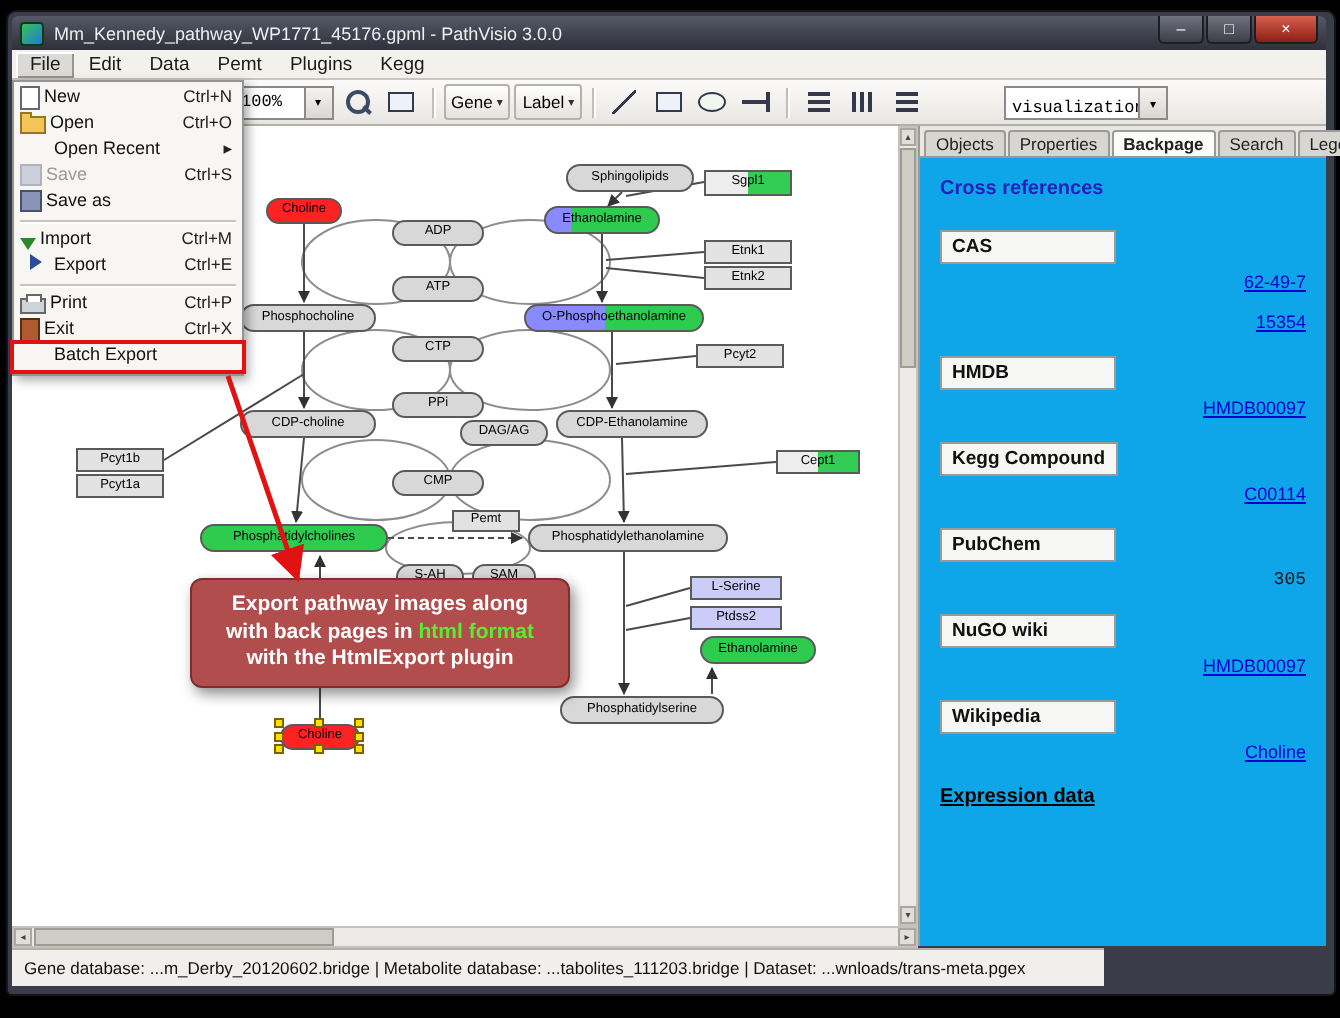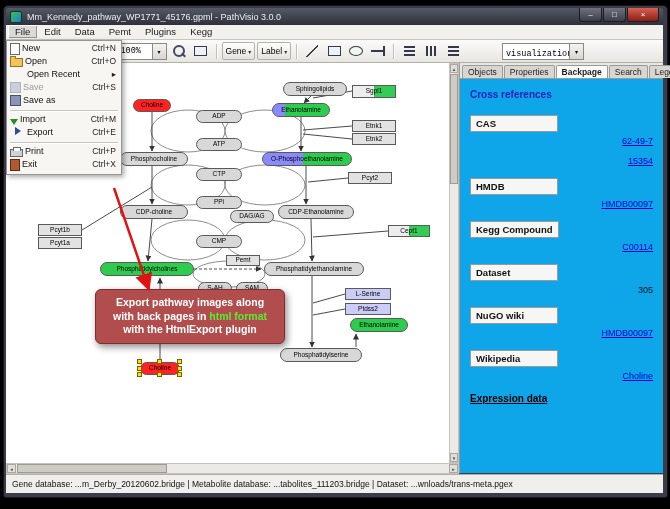--- a/index.html
+++ b/index.html
@@ -15,21 +15,21 @@
   .app-icon{width:10px;height:10px;margin:0 5px 0 4px;border-radius:2px;
             background:linear-gradient(135deg,#3bbf5c,#1d7ed0);border:1px solid #0e3a18;}
   .title-text{font-size:9px;color:#eceef2;white-space:nowrap;overflow:hidden;}
   .winbtns{position:absolute;right:4px;top:0;display:flex;}
   .winbtn{width:21px;height:13px;display:flex;align-items:center;justify-content:center;
           color:#fff;font-size:8px;background:linear-gradient(#70737e,#3b3d47);
           border:1px solid #1c1d24;border-top:none;border-radius:0 0 3px 3px;margin-left:1px;}
   .winbtn.close{width:30px;background:linear-gradient(#d8604f,#8c1f14);}
 
   .menubar{position:absolute;left:6px;top:25px;width:657px;height:15px;background:#f2f1ee;
-           border-bottom:1px solid #c9c6c1;display:flex;align-items:flex-start;font-size:9.5px;padding-left:2px;box-sizing:border-box;}
+           border-bottom:1px solid #c9c6c1;display:flex;align-items:center;font-size:9.5px;padding-left:2px;box-sizing:border-box;}
   .menu-item{padding:1px 7px;color:#1a1a1a;}
   .menu-item.active{background:#dcdad6;box-shadow:inset 1px 1px 0 #fff,inset -1px -1px 0 #979590;}
 
   
   .toolbar{position:absolute;left:6px;top:40px;width:657px;height:23px;box-sizing:border-box;
            background:linear-gradient(#fcfbfa,#e8e6e1);border-bottom:1px solid #b3b0aa;
            display:flex;align-items:center;padding:0 4px;gap:2px;}
   .tb-btn{width:20px;height:18px;display:flex;align-items:center;justify-content:center;border-radius:2px;}
   .tb-sep{width:1px;height:15px;background:#c2bfba;margin:0 3px;box-shadow:1px 0 0 #fff;}
   .tb-label{font-size:9px;color:#222;margin:0 3px 0 1px;}
@@ -105,25 +105,25 @@
   .tab{padding:1px 5px;font-size:8.5px;border:1px solid #9a9a9a;border-bottom:none;background:#d8d6d1;
        border-radius:2px 2px 0 0;margin-right:1px;white-space:nowrap;color:#222;}
   .tab.active{background:#fbfbfa;font-weight:bold;}
   .bp-content{position:absolute;left:0;right:0;top:16px;bottom:0;background:#0ea5e9;padding:6px 10px;overflow:hidden;box-sizing:border-box;}
   .bp-heading{color:#2222bb;font-weight:bold;font-size:10px;margin:4px 0 13px;}
   .bp-section{margin-bottom:10px;}
   .bp-name{display:inline-block;min-width:76px;background:#f6f6f5;border:1px solid #9a9a9a;padding:2px 5px;
            font-weight:bold;font-size:9.5px;color:#111;}
   .bp-value{display:block;margin:4px 0 0 2px;font-size:9px;text-align:right;}
   .bp-value.link{color:#0000cc;text-decoration:underline;cursor:pointer;}
-  .bp-value.plain{color:#111;text-decoration:none;}
+  .bp-value.plain{color:#111;text-decoration:none;font-family:Liberation Mono, monospace;}
   .bp-expression{font-weight:bold;font-size:10px;color:#000;margin-top:12px;text-decoration:underline;}
 
   
-  .statusbar{position:absolute;left:6px;top:474px;width:657px;height:19px;background:#f1efec;border-top:1px solid #b3b0aa;
+  .statusbar{position:absolute;left:6px;top:474px;width:546px;height:19px;background:#f1efec;border-top:1px solid #b3b0aa;
              display:flex;align-items:center;font-size:8.5px;color:#111;padding-left:6px;box-sizing:border-box;white-space:nowrap;overflow:hidden;}
 
   
   .annotation{position:absolute;left:95px;top:289px;width:190px;z-index:20;background:#b24d4d;border:1px solid #7e2e2e;
               border-radius:6px;box-shadow:2px 3px 7px rgba(0,0,0,.45);color:#fff;font-weight:bold;font-size:10.5px;
               text-align:center;line-height:1.3;padding:6px 8px;box-sizing:border-box;}
   .annotation .hl{color:#55ee33;}
 
   .arrow-overlay{position:absolute;left:0;top:0;width:670px;height:509px;z-index:60;pointer-events:none;}
 </style>
@@ -306,21 +306,21 @@
       <div class="tab">Search</div>
       <div class="tab">Legend</div>
     </div>
   <div class="bp-content">
     <div class="bp-heading">Cross references</div>
     <div>
         <div class="bp-section"><div class="bp-name">CAS</div><a class="bp-value link">62-49-7</a></div>
         <div class="bp-section"><a class="bp-value link">15354</a></div>
         <div class="bp-section"><div class="bp-name">HMDB</div><a class="bp-value link">HMDB00097</a></div>
         <div class="bp-section"><div class="bp-name">Kegg Compound</div><a class="bp-value link">C00114</a></div>
-        <div class="bp-section"><div class="bp-name">Dataset</div><a class="bp-value plain">305</a></div>
+        <div class="bp-section"><div class="bp-name">PubChem</div><a class="bp-value plain">305</a></div>
         <div class="bp-section"><div class="bp-name">NuGO wiki</div><a class="bp-value link">HMDB00097</a></div>
         <div class="bp-section"><div class="bp-name">Wikipedia</div><a class="bp-value link">Choline</a></div>
       </div>
     <div class="bp-expression">Expression data</div>
   </div>
 </div>
 
 <div class="statusbar">
   <span>Gene database: ...m_Derby_20120602.bridge | Metabolite database: ...tabolites_111203.bridge | Dataset: ...wnloads/trans-meta.pgex</span>
 </div>
@@ -369,20 +369,25 @@
     <div class="fm-sep"></div>
     <div class="fm-item">
       <span class="fm-icon ic-printer"></span>
       <span class="fm-label">Print</span>
       <span class="fm-short">Ctrl+P</span>
     </div>
     <div class="fm-item">
       <span class="fm-icon ic-exit"></span>
       <span class="fm-label">Exit</span>
       <span class="fm-short">Ctrl+X</span>
+    </div>
+    <div class="fm-item highlighted">
+      <span class="fm-icon"></span>
+      <span class="fm-label">Batch Export</span>
+      <span class="fm-short"></span>
     </div>
   </div>
 
 <svg class="arrow-overlay" width="670" height="509" viewBox="0 0 670 509">
   <defs>
     <marker id="redarrow" markerWidth="9" markerHeight="9" refX="6.5" refY="3.5" orient="auto">
       <path d="M0,0 L7,3.5 L0,7 Z" fill="#e01212"></path>
     </marker>
   </defs>
   <line x1="114" y1="188" x2="149" y2="290" stroke="#e01212" stroke-width="2.5" marker-end="url(#redarrow)"></line>

